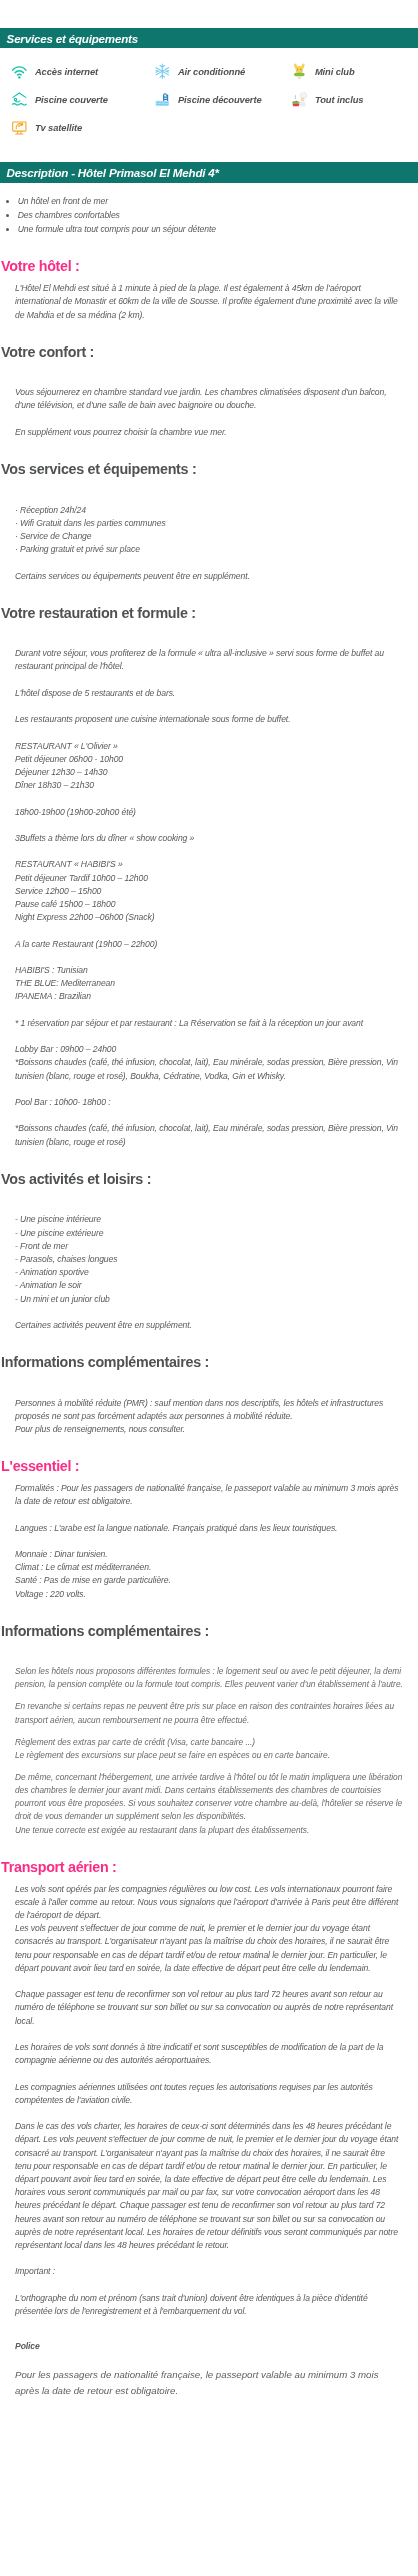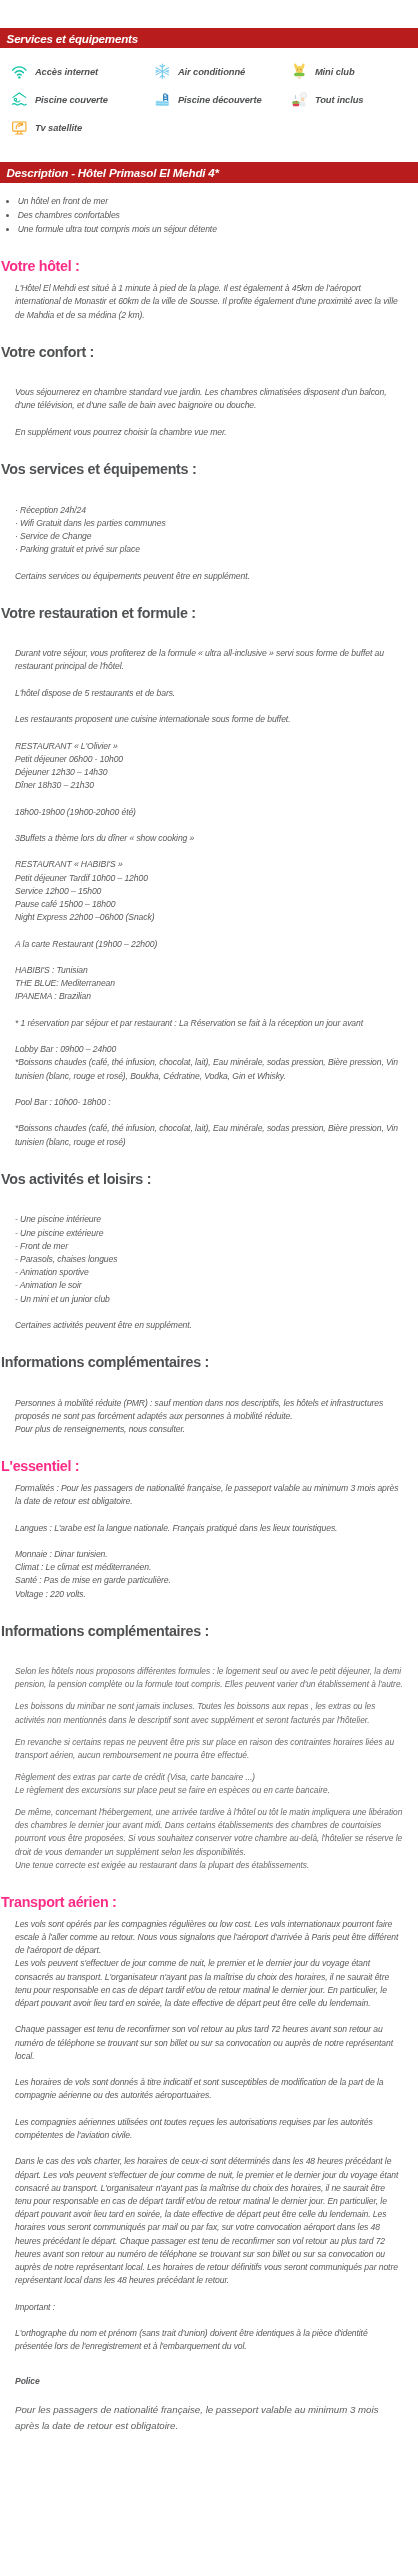--- a/index.html
+++ b/index.html
@@ -1,18 +1,18 @@
 <!DOCTYPE html>
 <html style="font-size:8.8px"><head>
 <meta charset="utf-8">
 <style>
   html,body{margin:0;padding:0;background:#ffffff;}
   body{width:418px;min-height:2576px;font-family:"Liberation Sans",sans-serif;color:#595a5c;}
   #page{padding-top:28px;}
-  .bar{background:#b91c1c;height:20.4px;display:flex;align-items:center;padding-left:6.6px;}
+  .bar{background:#0f766e;height:20.4px;display:flex;align-items:center;padding-left:6.6px;}
   .bar-text{color:#ffffff;font-size:11.6px;font-weight:bold;font-style:italic;letter-spacing:-0.2px;}
   .services{display:grid;grid-template-columns:143px 137px 1fr;padding-left:10px;margin:8.8px 0 21px;}
   .service{display:flex;align-items:center;gap:7.2px;height:28px;}
   .icon-box{width:17.7px;height:17.7px;display:inline-flex;align-items:center;justify-content:center;flex:0 0 17.7px;}
   .icon-box svg{width:16.6px;height:16.6px;}
   .service-label{font-size:9.4px;font-weight:bold;font-style:italic;color:#4f5153;letter-spacing:-0.1px;}
   .highlights{list-style:disc;margin:11px 0 0 17.7px;padding:0;font-style:italic;font-size:8.6px;line-height:14.3px;color:#595a5c;letter-spacing:-0.1px;}
   .h2{font-size:14.3px;font-weight:bold;letter-spacing:-0.3px;margin:22px 1.1px 26.5px;}
   .h2.pink{color:#fb2c87;margin-bottom:7.7px;}
   .h2.dark{color:#4f5153;}
@@ -142,21 +142,21 @@
         </span>
         <span class="service-label">Tv satellite</span>
       </div>
     </div>
     <div class="bar">
       <span class="bar-text">Description - Hôtel Primasol El Mehdi 4*</span>
     </div>
     <ul class="highlights">
       <li class="highlight">Un hôtel en front de mer</li>
       <li class="highlight">Des chambres confortables</li>
-      <li class="highlight">Une formule ultra tout compris mois un séjour détente</li>
+      <li class="highlight">Une formule ultra tout compris pour un séjour détente</li>
     </ul>
     <div class="h2 pink">Votre hôtel :</div>
     <div class="para cond">L'Hôtel El Mehdi est situé à 1 minute à pied de la plage. Il est également à 45km de l'aéroport international de Monastir et 60km de la ville de Sousse. Il profite également d'une proximité avec la ville de Mahdia et de sa médina (2 km).</div>
     <div class="h2 dark">Votre confort :</div>
     <div class="para cond">Vous séjournerez en chambre standard vue jardin. Les chambres climatisées disposent d'un balcon, d'une télévision, et d'une salle de bain avec baignoire ou douche.</div>
     <div class="para cond">En supplément vous pourrez choisir la chambre vue mer.</div>
     <div class="h2 dark">Vos services et équipements :</div>
     <div class="para cond">· Réception 24h/24
 · Wifi Gratuit dans les parties communes
 · Service de Change
@@ -200,21 +200,20 @@
 Pour plus de renseignements, nous consulter.</div>
     <div class="h2 pink">L'essentiel :</div>
     <div class="para cond">Formalités : Pour les passagers de nationalité française, le passeport valable au minimum 3 mois après la date de retour est obligatoire.</div>
     <div class="para cond">Langues : L'arabe est la langue nationale. Français pratiqué dans les lieux touristiques.</div>
     <div class="para cond">Monnaie : Dinar tunisien.
 Climat : Le climat est méditerranéen.
 Santé : Pas de mise en garde particulière.
 Voltage : 220 volts.</div>
     <div class="h2 dark">Informations complémentaires :</div>
     <div class="para alt">Selon les hôtels nous proposons différentes formules : le logement seul ou avec le petit déjeuner, la demi pension, la pension complète ou la formule tout compris. Elles peuvent varier d'un établissement à l'autre.</div>
-    <div class="para alt">Les boissons du minibar ne sont jamais incluses. Toutes les boissons aux repas , les extras ou les activités non mentionnés dans le descriptif sont avec supplément et seront facturés par l'hôtelier.</div>
     <div class="para alt">En revanche si certains repas ne peuvent être pris sur place en raison des contraintes horaires liées au transport aérien, aucun remboursement ne pourra être effectué.</div>
     <div class="para alt">Règlement des extras par carte de crédit (Visa, carte bancaire ...)
 Le règlement des excursions sur place peut se faire en espèces ou en carte bancaire.</div>
     <div class="para alt">De même, concernant l'hébergement, une arrivée tardive à l'hôtel ou tôt le matin impliquera une libération des chambres le dernier jour avant midi. Dans certains établissements des chambres de courtoisies pourront vous être proposées. Si vous souhaitez conserver votre chambre au-delà, l'hôtelier se réserve le droit de vous demander un supplément selon les disponibilités.
 Une tenue correcte est exigée au restaurant dans la plupart des établissements.</div>
     <div class="h2 pink">Transport aérien :</div>
     <div class="para cond">Les vols sont opérés par les compagnies régulières ou low cost. Les vols internationaux pourront faire escale à l'aller comme au retour. Nous vous signalons que l'aéroport d'arrivée à Paris peut être différent de l'aéroport de départ.
 Les vols peuvent s'effectuer de jour comme de nuit, le premier et le dernier jour du voyage étant consacrés au transport. L'organisateur n'ayant pas la maîtrise du choix des horaires, il ne saurait être tenu pour responsable en cas de départ tardif et/ou de retour matinal le dernier jour. En particulier, le départ pouvant avoir lieu tard en soirée, la date effective de départ peut être celle du lendemain.</div>
     <div class="para cond">Chaque passager est tenu de reconfirmer son vol retour au plus tard 72 heures avant son retour au numéro de téléphone se trouvant sur son billet ou sur sa convocation ou auprès de notre représentant local.</div>
     <div class="para cond">Les horaires de vols sont donnés à titre indicatif et sont susceptibles de modification de la part de la compagnie aérienne ou des autorités aéroportuaires.</div>

